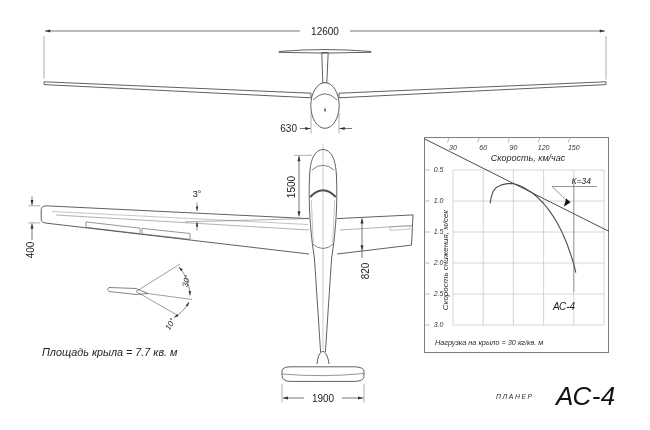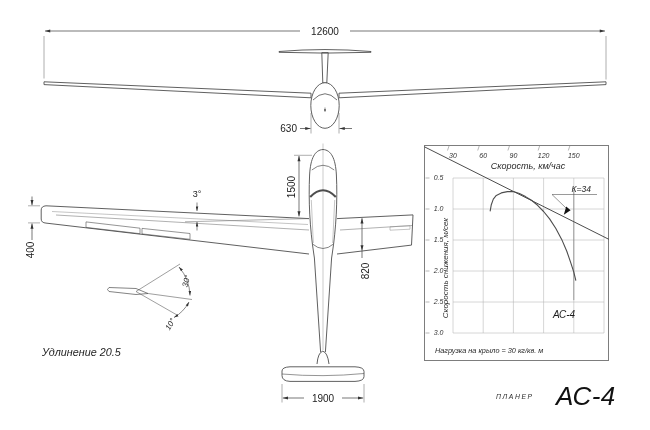--- a/index.html
+++ b/index.html
@@ -3,21 +3,21 @@
 <meta charset="utf-8">
 <style>
   html,body{margin:0;padding:0;background:#fff;}
   .canvas{position:relative;width:644px;height:430px;background:#ffffff;overflow:hidden;
           font-family:"Liberation Sans",sans-serif;}
   svg{display:block;}
   .drawing-svg{position:absolute;left:0;top:0;}
   .dim-text{font-size:10px;fill:#222;font-family:"Liberation Sans",sans-serif;}
   .dim-text-small{font-size:9px;fill:#222;font-family:"Liberation Sans",sans-serif;}
   .angle-text{font-size:8px;fill:#333;font-style:italic;font-family:"Liberation Sans",sans-serif;}
-  .chart-panel{position:absolute;left:424px;top:137px;width:185px;height:216px;margin-top:8px;}
+  .chart-panel{position:absolute;left:424px;top:137px;width:185px;height:216px;}
   .specs{position:absolute;left:42px;top:344px;font-style:italic;font-size:10.8px;
          line-height:17.2px;color:#1e1e1e;white-space:nowrap;}
   .footer-type{position:absolute;left:496px;top:393px;font-style:italic;font-size:6.8px;
          letter-spacing:1.6px;color:#2b2b2b;}
   .footer-model{position:absolute;left:556px;top:381px;font-style:italic;font-size:26px;
          color:#111;letter-spacing:.5px;}
 </style>
 </head>
 <body>
 
@@ -182,19 +182,19 @@
         <text x="147.5" y="47" text-anchor="start" fill="#1d1d1d" style="font-family:'Liberation Sans',sans-serif;font-style:italic;font-size:8.5px;">К=34</text>
         <line x1="128" y1="49.5" x2="173" y2="49.5" stroke="#555" stroke-width="0.6"></line>
         <line x1="128" y1="49.5" x2="142" y2="63" stroke="#555" stroke-width="0.6"></line>
         <polygon points="139.8,69.8 142.2,61.5 146.6,65.2" fill="#111" stroke="none"></polygon>
         <text x="140" y="173" text-anchor="middle" fill="#1d1d1d" style="font-family:'Liberation Sans',sans-serif;font-style:italic;font-size:10px;">АС-4</text>
         <text x="11" y="208" text-anchor="start" fill="#2a2a2a" style="font-family:'Liberation Sans',sans-serif;font-style:italic;font-size:7.3px;">Нагрузка на крыло = 30 кг/кв. м</text>
       </svg>
   </div>
 
   <div class="specs">
-    <div>Удлинение 20.5</div>
+    <div>Площадь крыла = 7.7 кв. м</div>
   </div>
 
   <div class="footer-type">ПЛАНЕР</div>
   <div class="footer-model">АС-4</div>
 
 </div>
 
 </body></html>

